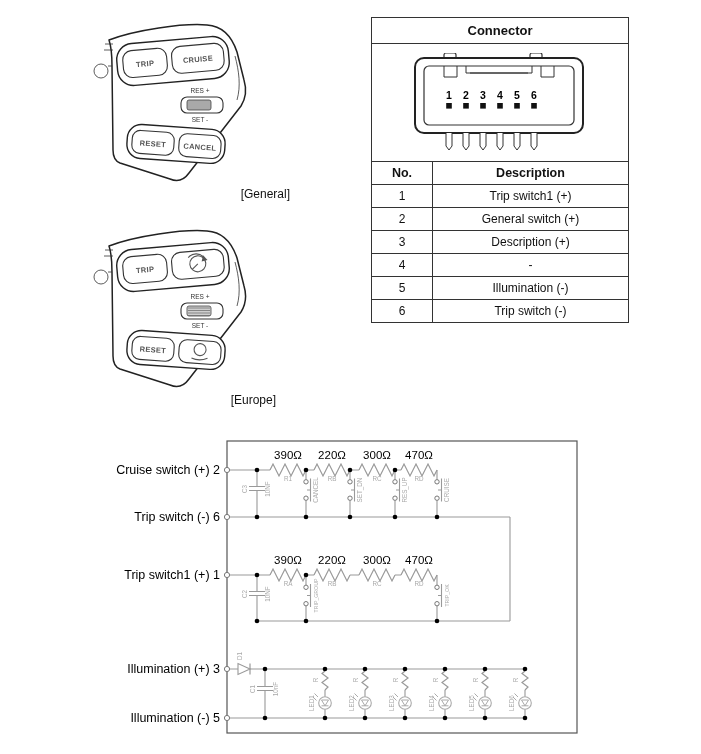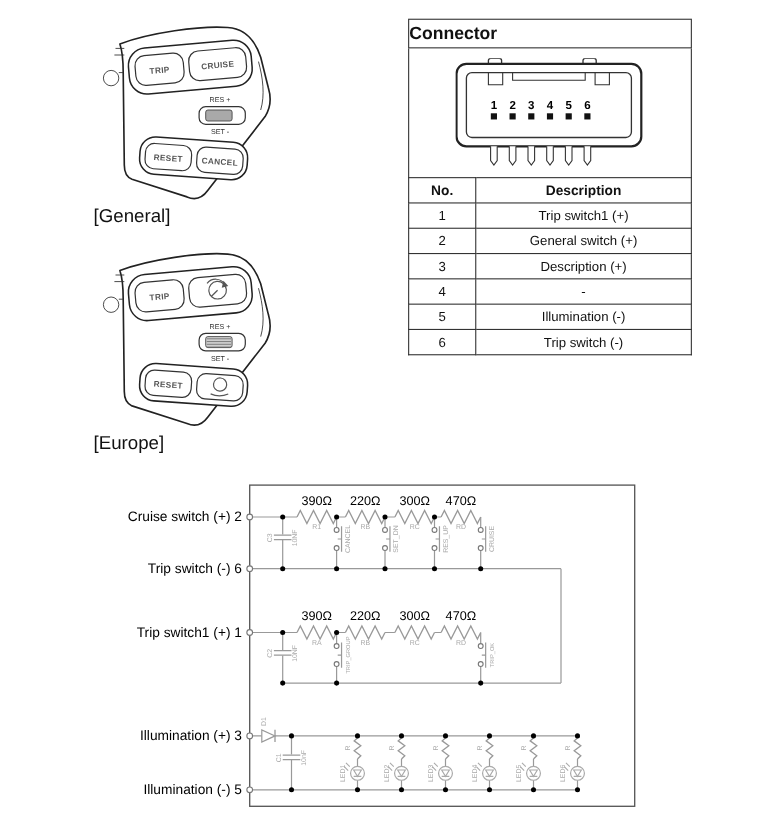--- a/index.html
+++ b/index.html
@@ -1,23 +1,23 @@
 <!DOCTYPE html>
 <html><head>
 <meta charset="utf-8">
 <style>
   html,body{margin:0;padding:0;background:#fff;}
   #page{position:relative;width:701px;height:754px;background:#fff;overflow:hidden;
         font-family:"Liberation Sans",sans-serif;color:#111;}
   svg text{font-family:"Liberation Sans",sans-serif;}
-  .caption{position:absolute;width:205px;text-align:left;font-size:17px;color:#111;}
+  .caption{position:absolute;width:205px;text-align:right;font-size:12px;color:#111;}
   
   .panel{position:absolute;left:371px;top:17px;width:258px;}
-  .panel-header{border:1px solid #333;font-weight:bold;text-align:left;
-                height:25px;line-height:25px;font-size:16px;}
+  .panel-header{border:1px solid #333;font-weight:bold;text-align:center;
+                height:25px;line-height:25px;font-size:13px;}
   .panel-image{border-left:1px solid #333;border-right:1px solid #333;height:117px;
                display:flex;align-items:center;justify-content:center;}
   .pin-table{width:100%;border-collapse:collapse;table-layout:fixed;}
   .pin-table th,.pin-table td{border:1px solid #333;height:22px;text-align:center;
                font-size:12px;padding:0 2px;}
   .pin-table th{font-weight:bold;font-size:12.5px;margin-top:32px;}
   .col-no{width:56px;}
   
   .pod-outline{fill:#fff;stroke:#222;stroke-width:1.5;stroke-linejoin:round;}
   .pod-line{fill:none;stroke:#333;stroke-width:0.8;}
@@ -98,21 +98,21 @@
       <rect class="btn-group" x="42" y="111" width="98" height="34" rx="14"></rect>
       <rect class="btn" x="47" y="117" width="42" height="23" rx="8"></rect>
       <rect class="btn" x="94" y="117" width="42" height="23" rx="8"></rect>
       <text class="btn-label" x="68" y="132">RESET</text>
       <g>
         <circle class="icon-stroke" cx="115" cy="126" r="6"></circle>
         <path class="icon-stroke" d="M107,135 Q115,138 123,134"></path>
       </g>
     </g>
   </svg>
-  <div class="caption" style="left:85px;top:393px;">[Europe]</div>
+  <div class="caption" style="left:71px;top:393px;">[Europe]</div>
 
   <div class="panel">
     <div class="panel-header">Connector</div>
     <div class="panel-image">
       <svg width="172" height="100" viewBox="0 0 172 100">
         <rect x="30" y="0" width="12" height="8" rx="2" fill="#fff" stroke="#333" stroke-width="1.2"></rect>
         <rect x="116" y="0" width="12" height="8" rx="2" fill="#fff" stroke="#333" stroke-width="1.2"></rect>
         <rect x="1" y="5" width="168" height="75" rx="9" fill="#fff" stroke="#222" stroke-width="2"></rect>
         <rect x="10" y="13" width="150" height="59" rx="5" fill="#fff" stroke="#333" stroke-width="1.2"></rect>
         <path fill="none" stroke="#333" stroke-width="1" d="M30,13 v11 h13 v-11 M140,13 v11 h-13 v-11 M52,13 v7 h66 v-7 M56,20 h58"></path>

